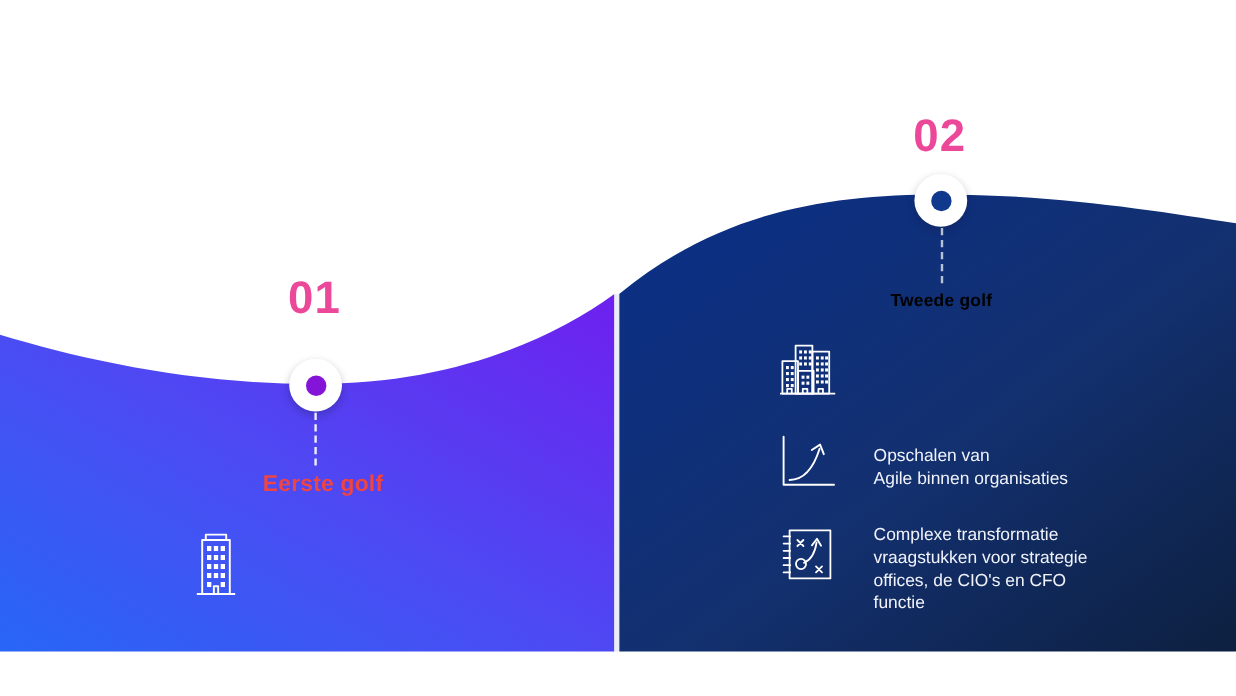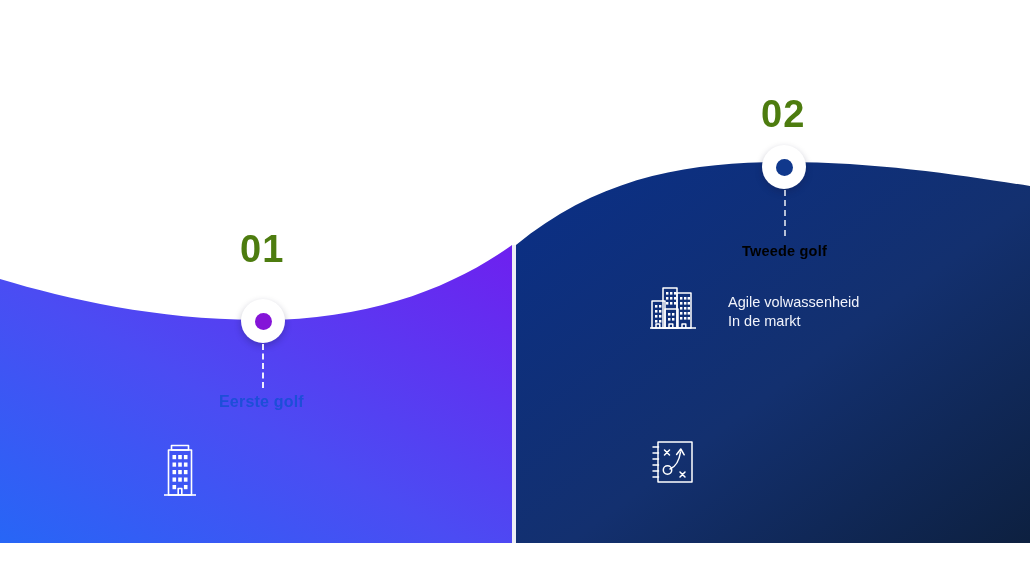--- a/index.html
+++ b/index.html
@@ -15,21 +15,21 @@
 
   
   #wave-layer{position:absolute;left:0;top:0;width:1030px;height:580px;}
 
   
   .wave-number{
     position:absolute;
     font-size:38px;
     font-weight:bold;
     letter-spacing:1px;
-    color:#4d7c0f;
+    color:#ec4899;
     user-select:none;
   }
   #num-01{left:240px;top:228px;}
   #num-02{left:761px;top:93px;}
 
   
   .marker{
     position:absolute;
     width:44px;height:44px;
     border-radius:50%;
@@ -45,21 +45,21 @@
 
   
   .dash-line{position:absolute;width:0;border-left:2px dashed rgba(255,255,255,.85);}
   #dash-01{left:262px;top:344px;height:44px;border-left-color:rgba(255,255,255,.9);}
   #dash-02{left:784px;top:190px;height:46px;border-left-color:rgba(255,255,255,.7);}
 
   
   #left-content{position:absolute;left:0;top:0;width:513px;height:580px;padding-left:48px;}
   #left-title{
     position:absolute;left:219px;top:393px;
-    color:#1d4ed8;font-size:16px;font-weight:bold;
+    color:#ef4444;font-size:19px;font-weight:bold;
     letter-spacing:.2px;
   }
   #left-body{
     position:absolute;left:234px;top:421px;width:230px;
     color:#eef0fb;font-size:14.5px;line-height:19px;
   }
   #left-icon{position:absolute;left:160px;top:440px;}
 
   
   #right-content{position:absolute;left:516px;top:0;width:514px;height:580px;}
@@ -205,37 +205,47 @@
               <rect x="37.6" y="32" width="2.4" height="2.6"></rect>
             <rect x="18" y="28" width="2.4" height="2.6"></rect>
               <rect x="22" y="28" width="2.4" height="2.6"></rect>
             <rect x="18" y="33" width="2.4" height="2.6"></rect>
               <rect x="22" y="33" width="2.4" height="2.6"></rect>
           </g>
           <path d="M6 43v-4h3.8v4M19 43v-4h3.8v4M32 43v-4h3.8v4"></path>
           <line x1="0" y1="43" x2="46" y2="43"></line>
         </svg>
       </div>
-      <div class="r-text" style="white-space:pre-line">Agile volwassenheid
-In de markt</div>
-    </div>
-
+    </div>
+
+    <div class="r-row" id="row-2">
+      <div class="r-icon">
+        <svg class="svg-ico" width="50" height="46" viewBox="0 0 50 46" fill="none" stroke="#ffffff" stroke-width="1.6" stroke-linecap="round" stroke-linejoin="round">
+          <polyline points="3,2 3,42 45,42"></polyline>
+          <path d="M8 38 C18 38 27 31 33 12"></path>
+          <polyline points="26.5,13 33.4,8.5 36.5,16.5"></polyline>
+        </svg>
+      </div>
+      <div class="r-text" style="white-space:pre-line">Opschalen van
+Agile binnen organisaties</div>
+    </div>
 
     <div class="r-row" id="row-3">
       <div class="r-icon">
         <svg class="svg-ico" width="50" height="50" viewBox="0 0 50 50" fill="none" stroke="#ffffff" stroke-width="1.5" stroke-linecap="round" stroke-linejoin="round">
           <rect x="8" y="5" width="34" height="40"></rect>
           <line x1="3" y1="10" x2="8.5" y2="10"></line>
           <line x1="3" y1="16" x2="8.5" y2="16"></line>
           <line x1="3" y1="22" x2="8.5" y2="22"></line>
           <line x1="3" y1="28" x2="8.5" y2="28"></line>
           <line x1="3" y1="34" x2="8.5" y2="34"></line>
           <line x1="3" y1="40" x2="8.5" y2="40"></line>
           <path d="M14.5 13 l5 5 M19.5 13 l-5 5"></path>
           <circle cx="17.5" cy="33" r="4.2"></circle>
           <path d="M30 35 l5 5 M35 35 l-5 5"></path>
           <path d="M20 32 C25 30 29 25 30.5 15"></path>
           <polyline points="26.6,17.5 30.8,12 34.2,17.8"></polyline>
         </svg>
       </div>
+      <div class="r-text" style="width:200px">Complexe transformatie vraagstukken voor strategie offices, de CIO's en CFO functie</div>
     </div>
   </div>
 </div>
 
 </body></html>

